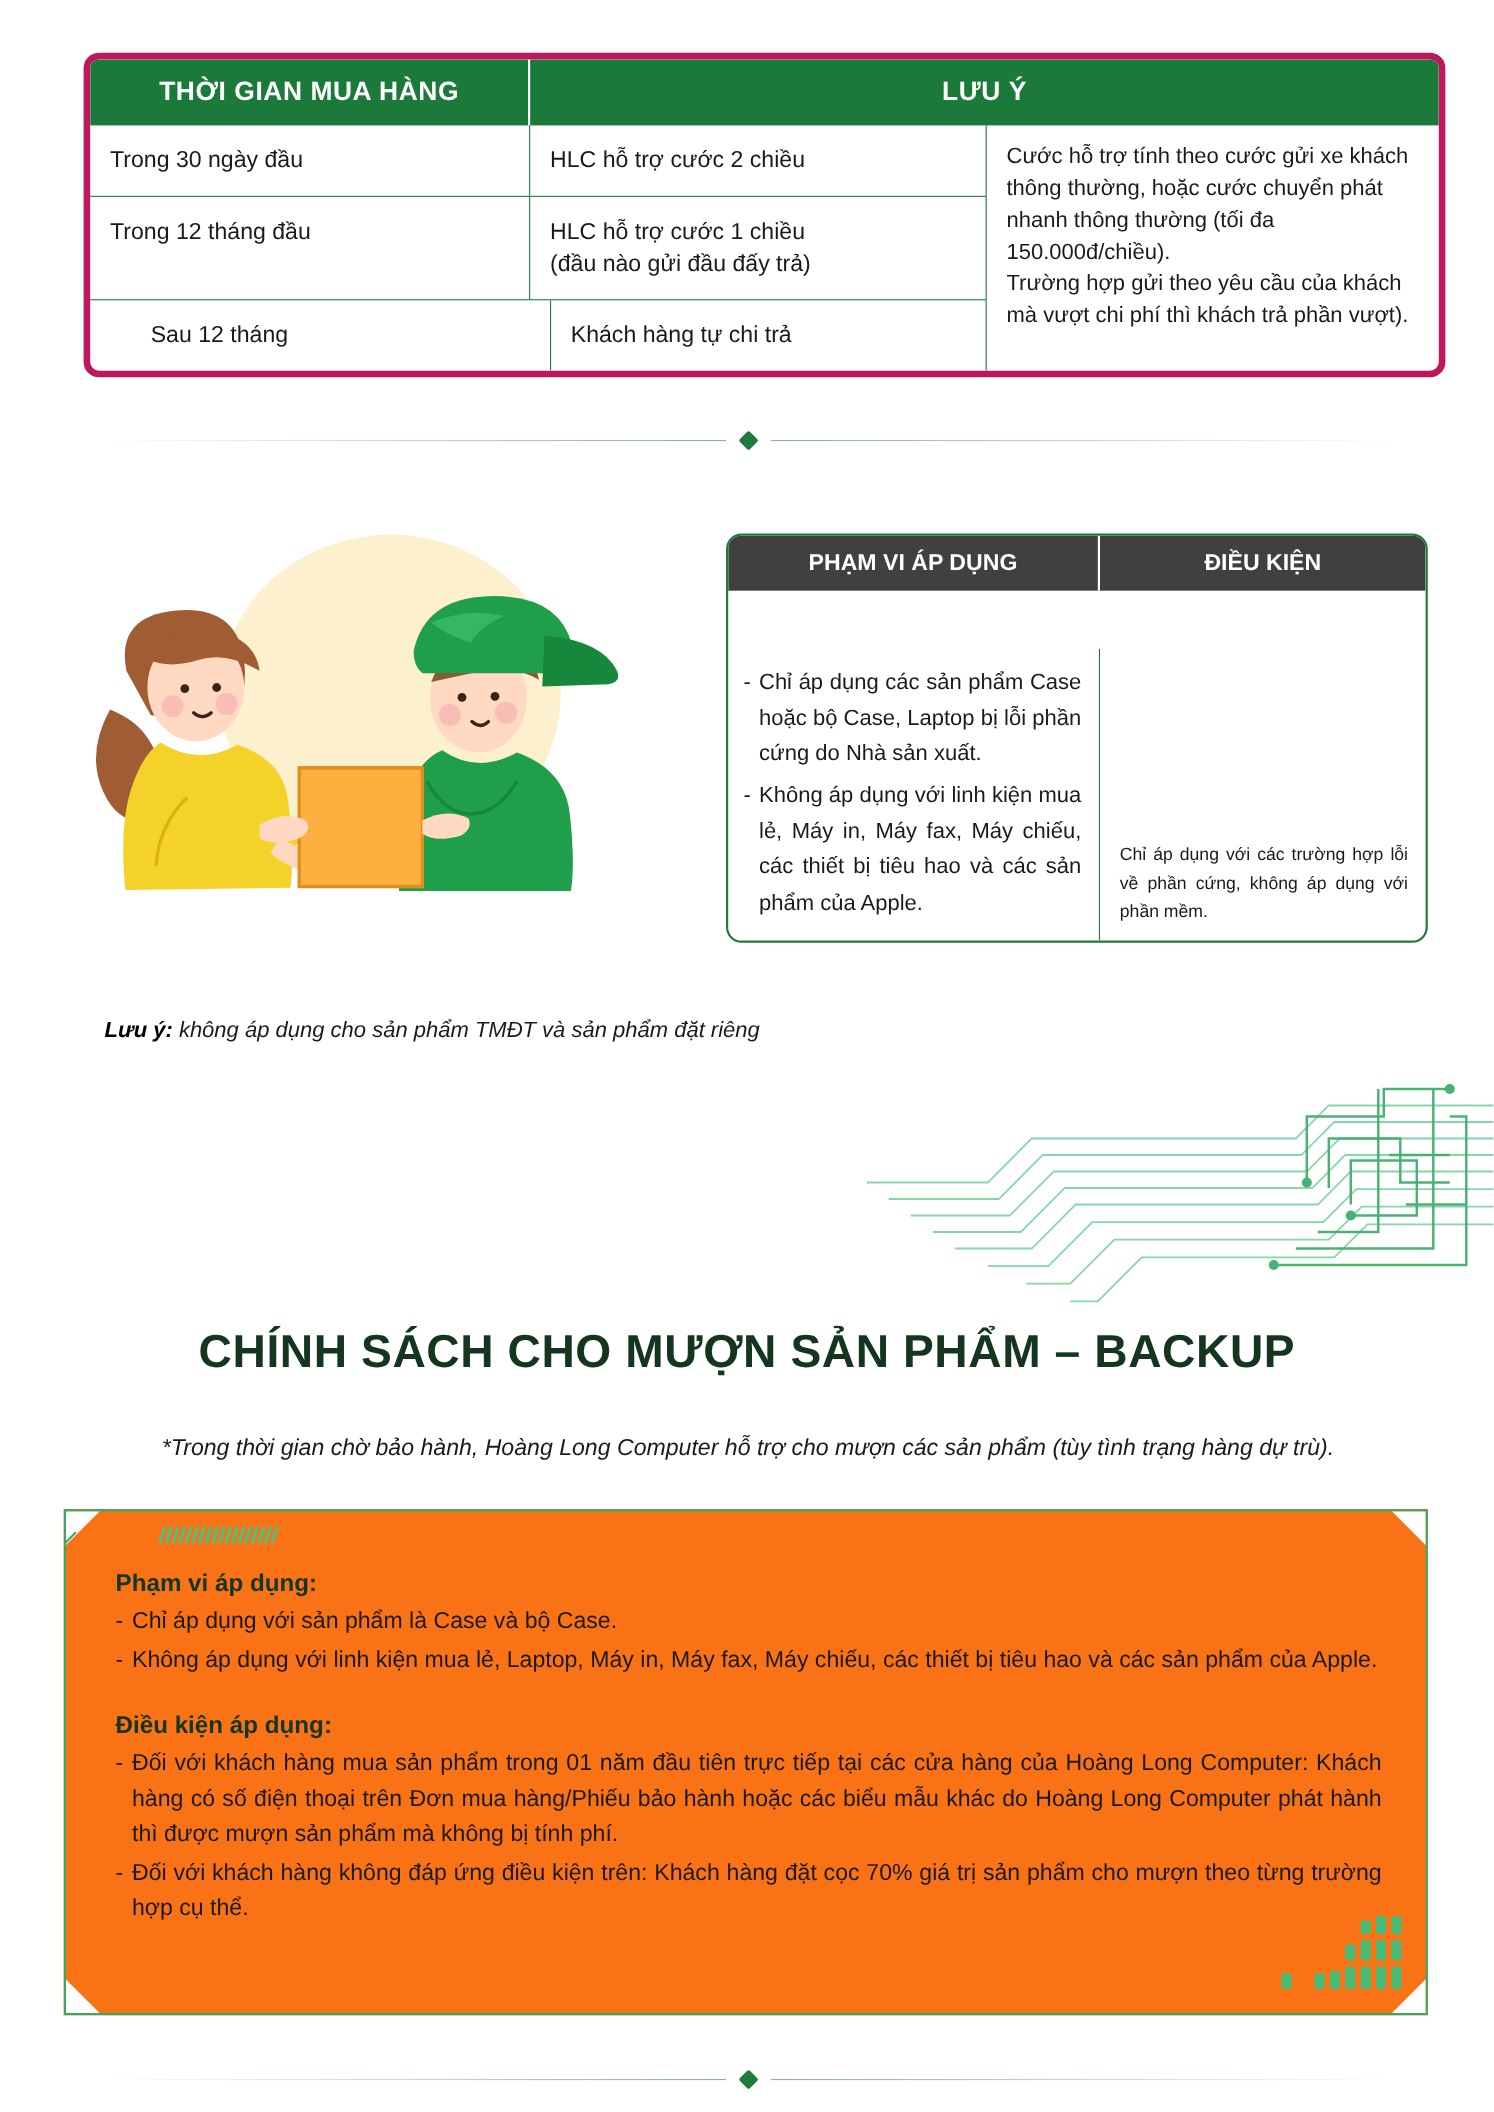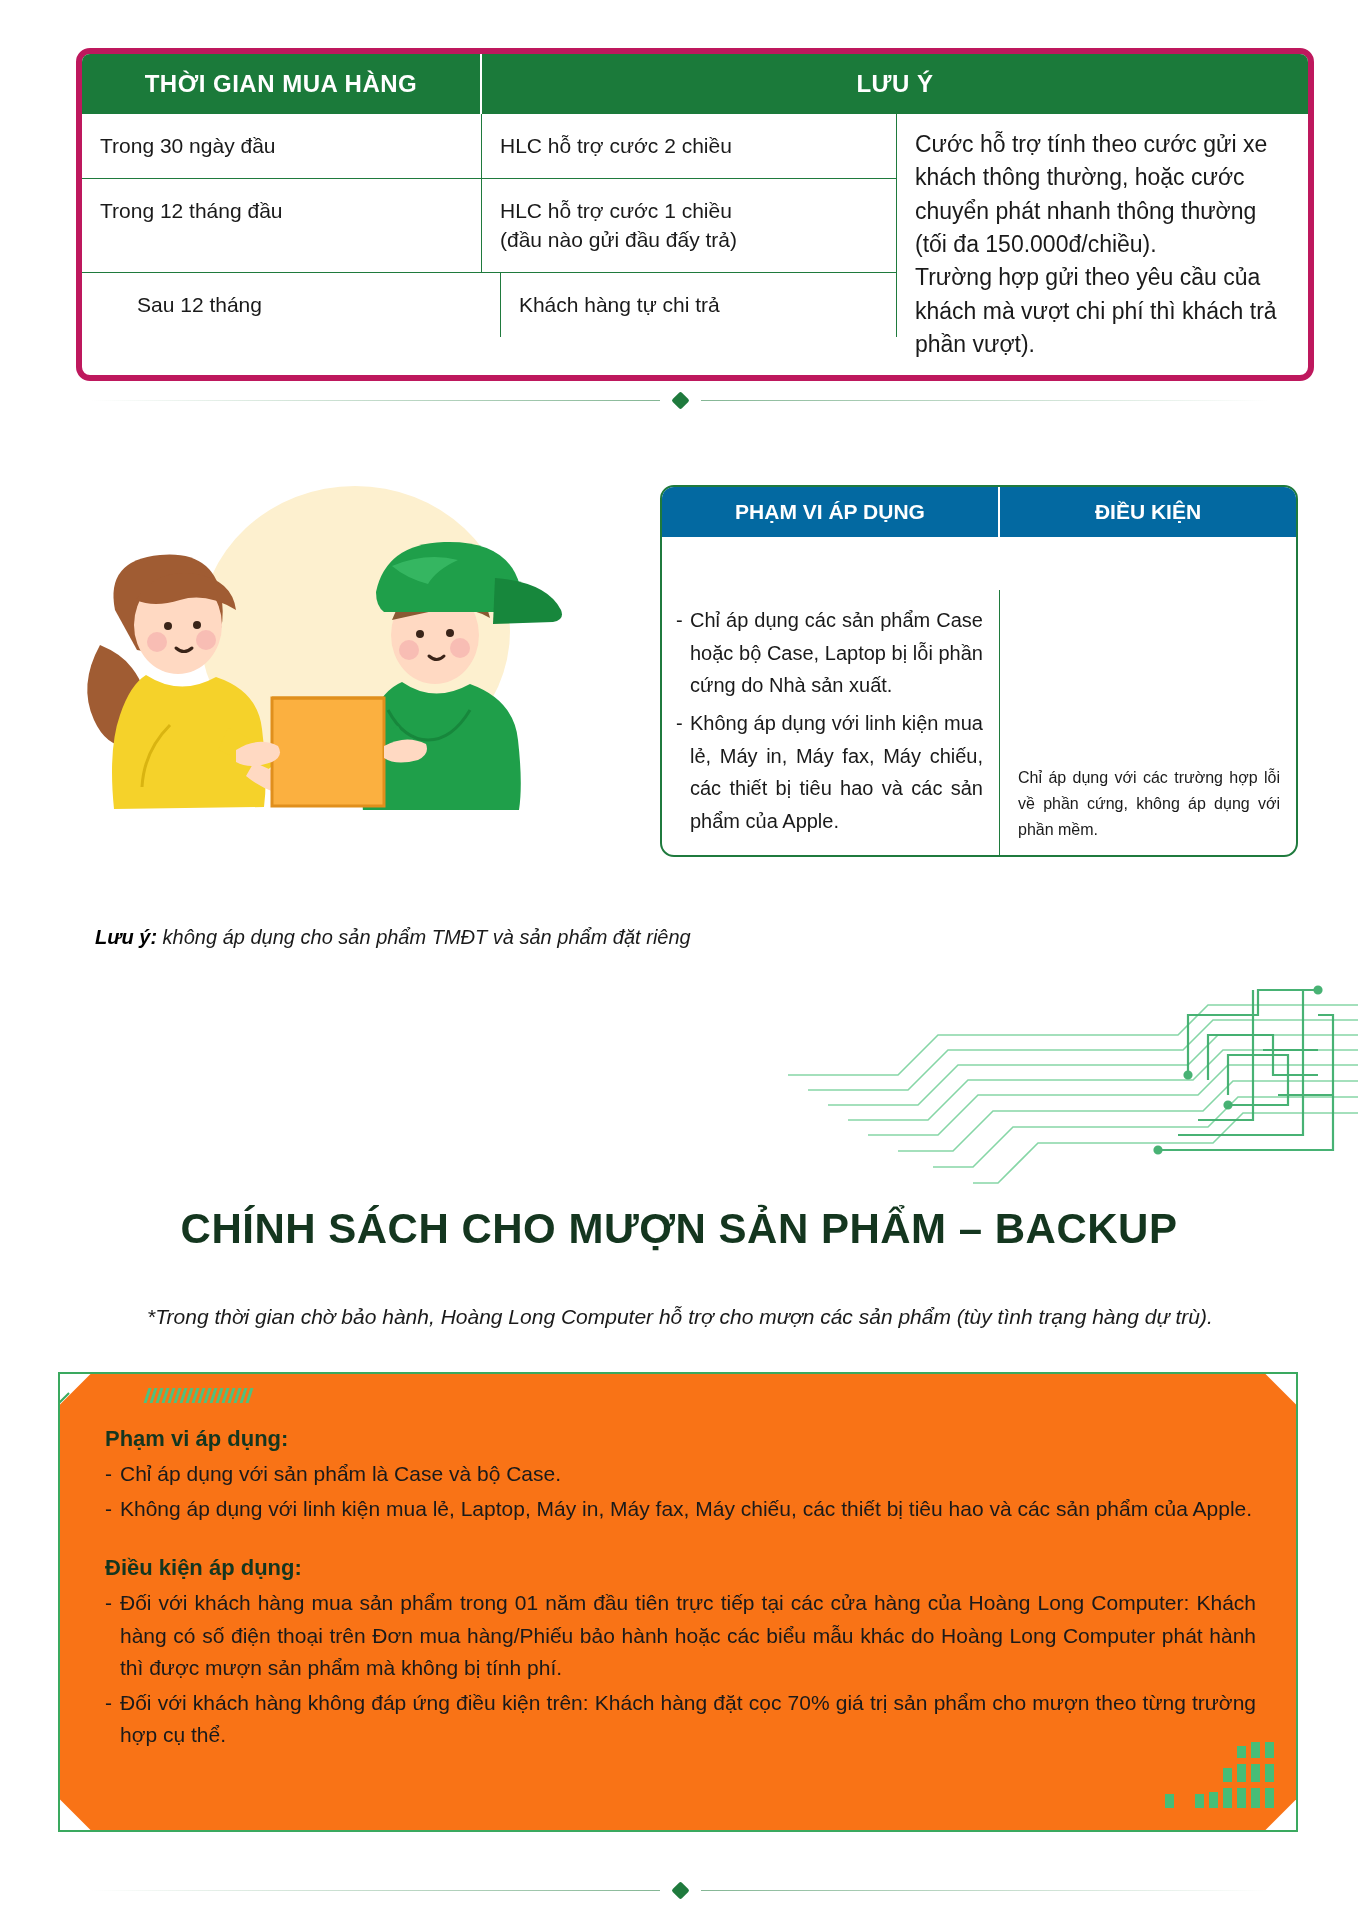--- a/index.html
+++ b/index.html
@@ -55,21 +55,21 @@
     padding: 18px 18px;
     font-size: 21px;
     line-height: 1.35;
     color: #1a1a1a;
   }
   .t1-row .cellA { width: 400px; border-right: 1.5px solid #1f7a3d; }
   .t1-row .cellB { width: 415px; border-right: 1.5px solid #1f7a3d; }
   .t1-note {
     flex: 1;
     padding: 14px 23px 14px 18px;
-    font-size: 23px;
+    font-size: 20px;
     line-height: 1.45;
     color: #1a1a1a;
   }
   .t1-note p { margin: 0; }
 
   
   .divider {
     position: absolute;
     left: 90px;
     width: 1180px;
@@ -116,21 +116,21 @@
   
   .table2-wrap {
     position: absolute;
     left: 660px;
     top: 485px;
     width: 638px;
     border: 2px solid #1f7a3d;
     border-radius: 14px;
     overflow: hidden;
   }
-  .t2-head { display: flex; background: #0369a1; color: #fff; }
+  .t2-head { display: flex; background: #404040; color: #fff; }
   .t2-head > div {
     padding: 13px 6px;
     text-align: center;
     font-size: 21px;
     font-weight: bold;
   }
   .t2-c1 { width: 338px; border-right: 2px solid #ffffff; }
   .t2-c2 { flex: 1; }
   .t2-body { display: flex; min-height: 318px; align-items: flex-end; }
   .t2-body .col1 {

